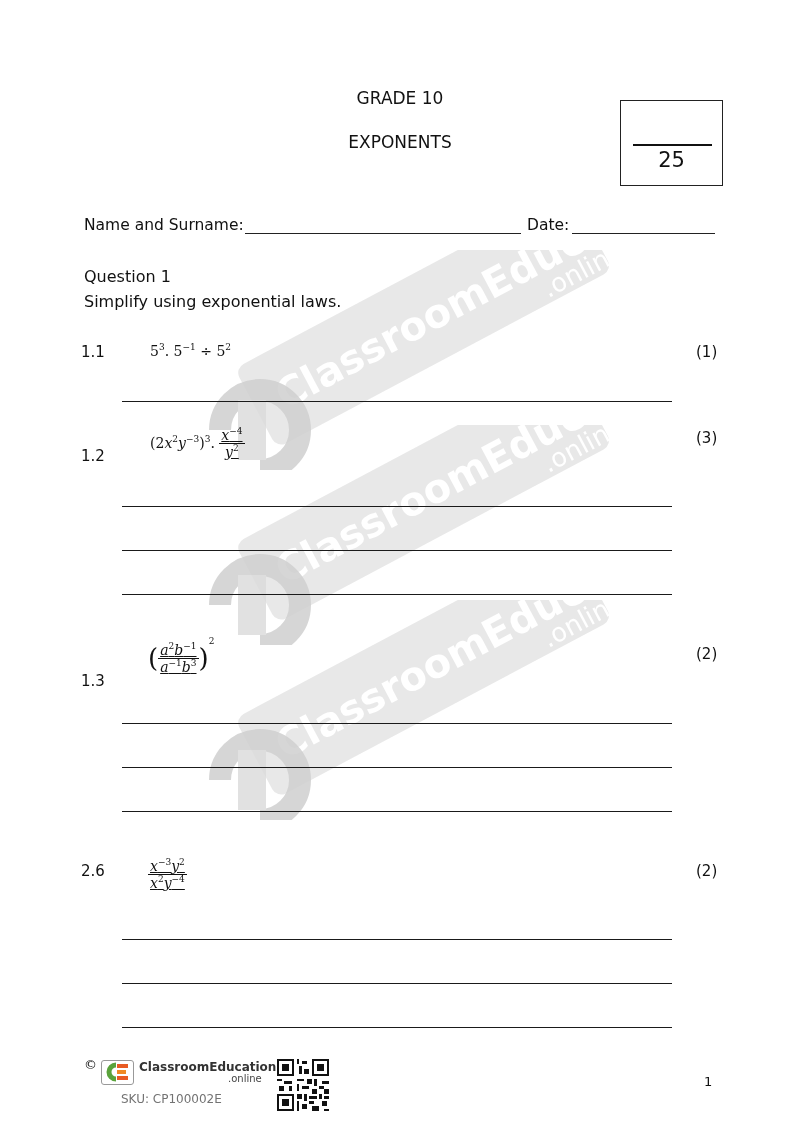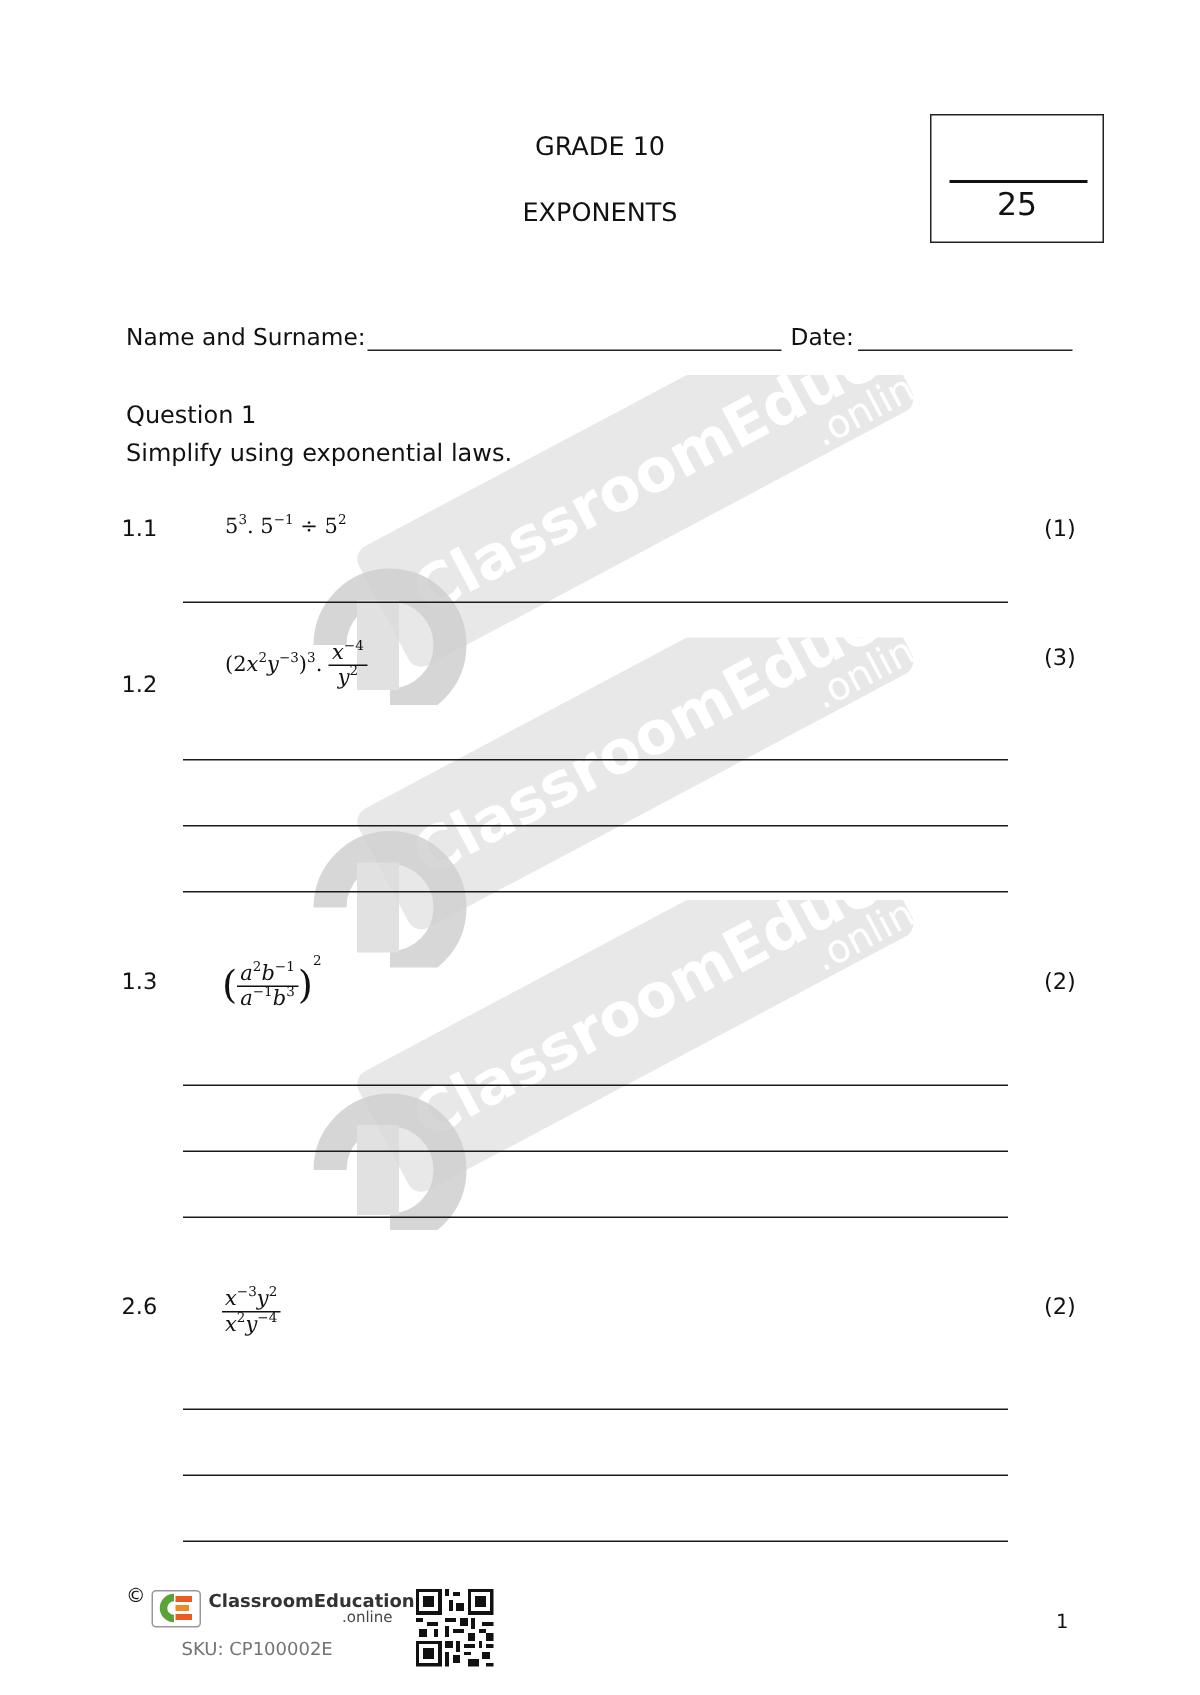--- a/index.html
+++ b/index.html
@@ -1,33 +1,33 @@
 <!DOCTYPE html>
 <html><head>
 <meta charset="utf-8">
 <style>
   html, body { margin:0; padding:0; background:#ffffff; }
   body { width:800px; height:1130px; position:relative; overflow:hidden;
          font-family:"DejaVu Sans", sans-serif; color:#111; }
   .abs { position:absolute; }
   .title { font-size:17px; text-align:center; width:200px; left:300px; }
-  .score-box { left:620px; top:76px; width:116px; height:86px; border:1.5px solid #222; box-sizing:border-box; }
+  .score-box { left:620px; top:100px; width:103px; height:86px; border:1.5px solid #222; box-sizing:border-box; }
   .score-line { position:absolute; left:12px; right:10px; top:43px; height:1.5px; background:#111; }
   .score-total { position:absolute; left:0; right:0; top:47px; text-align:center; font-size:21px; }
   .field { font-size:15.5px; }
   .uline { position:absolute; height:1px; background:#222; }
   .q-head { font-size:16px; }
   .q-num { font-size:15px; left:81px; }
   .marks { font-size:15px; left:696px; }
   .answer-line { position:absolute; left:122px; width:550px; height:1.3px; background:#1a1a1a; }
   .math { font-family:"DejaVu Serif", serif; font-size:14px; font-style:normal;margin-left:28px; }
   .math i { font-style:italic; }
   .math sup { font-size:9px; vertical-align:6px; line-height:0; }
   .frac { display:inline-block; vertical-align:middle; text-align:center; }
-  .frac > span { display:block; padding:0 2px; line-height:16px; }
+  .frac > span { display:block; padding:0 2px; line-height:16px;text-decoration:underline; }
   .frac > span.num { border-bottom:1px solid #111; }
   .wm { position:absolute; left:180px; width:440px; height:220px; pointer-events:none; }
   .footer-text { font-size:12px; }
   .qr { position:absolute; left:277px; top:1059px; width:52px; height:52px; }
 </style>
 </head>
 <body>
 
 <svg class="wm" style="top:250px" viewBox="0 0 440 220">
   <g transform="rotate(-28 220 110)" opacity="0.9">
@@ -84,21 +84,21 @@
 <div class="abs marks" style="top:343px">(1)</div>
 <div class="answer-line" style="top:401px"></div>
 
 <div class="abs q-num" style="top:447px">1.2</div>
 <div class="abs math" style="left:122px; top:427px">(2<i>x</i><sup>2</sup><i>y</i><sup>−3</sup>)<sup>3</sup>. <span class="frac"><span class="num"><i>x</i><sup>−4</sup></span><span><i>y</i><sup>2</sup></span></span></div>
 <div class="abs marks" style="top:429px">(3)</div>
 <div class="answer-line" style="top:506px"></div>
 <div class="answer-line" style="top:550px"></div>
 <div class="answer-line" style="top:594px"></div>
 
-<div class="abs q-num" style="top:645px">1.3</div>
+<div class="abs q-num" style="top:672px">1.3</div>
 <div class="abs math" style="left:120px; top:641px"><span style="font-size:26px; vertical-align:middle;">(</span><span class="frac"><span class="num"><i>a</i><sup>2</sup><i>b</i><sup>−1</sup></span><span><i>a</i><sup>−1</sup><i>b</i><sup>3</sup></span></span><span style="font-size:26px; vertical-align:middle;">)</span><sup style="vertical-align:18px">2</sup></div>
 <div class="abs marks" style="top:645px">(2)</div>
 <div class="answer-line" style="top:723px"></div>
 <div class="answer-line" style="top:767px"></div>
 <div class="answer-line" style="top:811px"></div>
 
 <div class="abs q-num" style="top:862px">2.6</div>
 <div class="abs math" style="left:120px; top:858px"><span class="frac"><span class="num"><i>x</i><sup>−3</sup><i>y</i><sup>2</sup></span><span><i>x</i><sup>2</sup><i>y</i><sup>−4</sup></span></span></div>
 <div class="abs marks" style="top:862px">(2)</div>
 <div class="answer-line" style="top:939px"></div>

